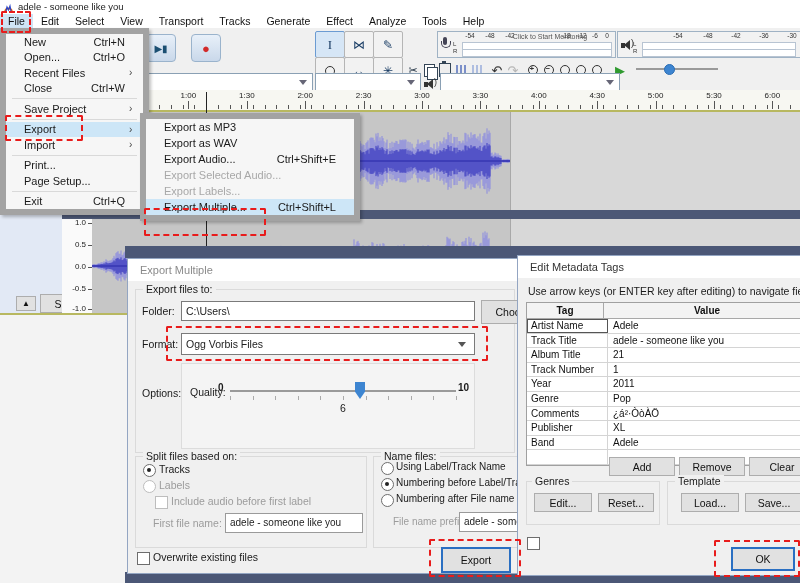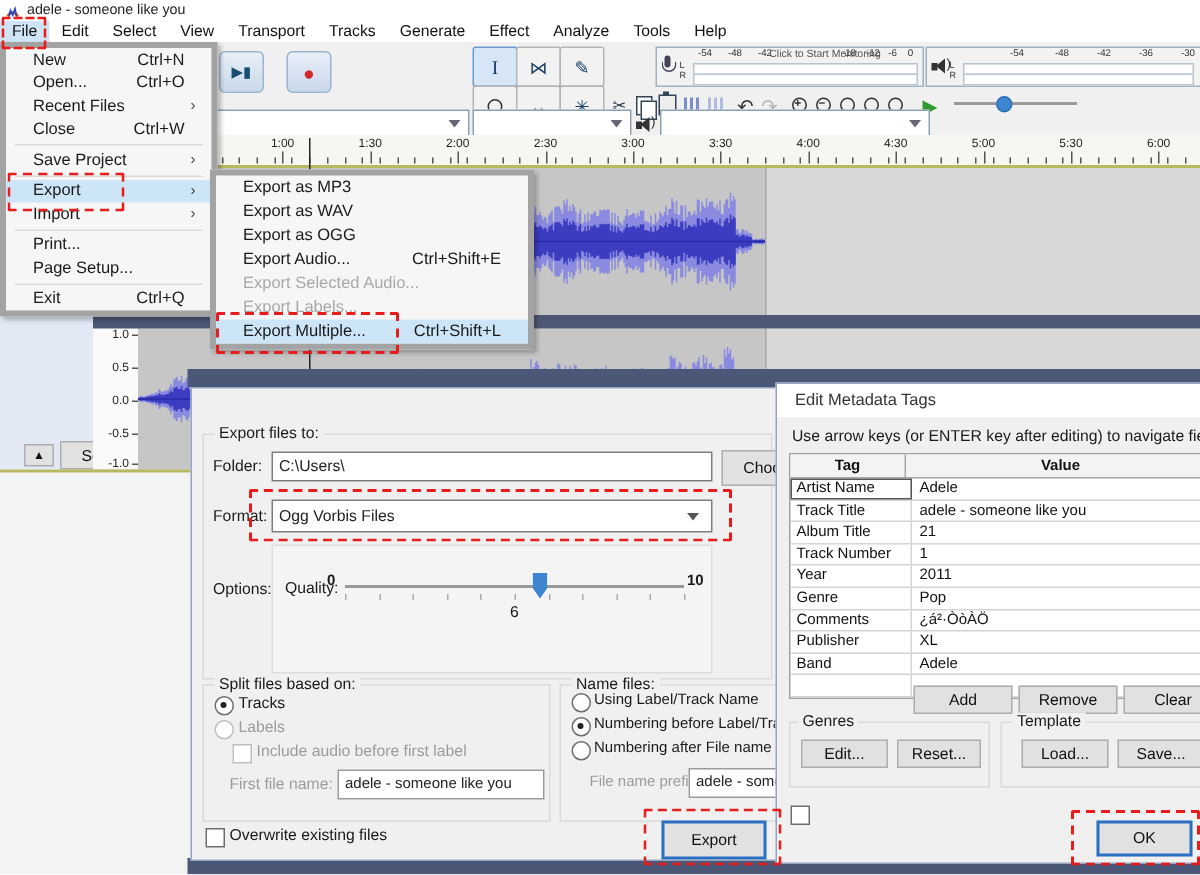--- a/index.html
+++ b/index.html
@@ -43,21 +43,21 @@
   .mic::before{content:'';position:absolute;left:3px;top:0;width:4px;height:8px;background:#445;border-radius:2px;}
   .mic::after{content:'';position:absolute;left:1px;top:4px;width:8px;height:6px;border:1px solid #445;
     border-top:none;border-radius:0 0 5px 5px;}
   
   #ruler{left:92px;top:90px;width:708px;height:20px;background:#f7f7f2;border-bottom:1px solid #1d4ed8;}
   .rlabel{position:absolute;top:1px;font-size:8px;color:#222;transform:translateX(-50%);}
   .rtick{position:absolute;background:#555;width:1px;}
   .vlabel{position:absolute;font-size:8px;color:#222;right:6px;}
   .vtick{position:absolute;right:0;width:4px;height:1px;background:#555;}
   
-  .menu{background:#f6f6f6;border:4px solid #a3a3a3;box-shadow:2px 2px 3px rgba(0,0,0,0.25);z-index:60;}
+  .menu{background:#f6f6f6;border:6px solid #a3a3a3;box-shadow:2px 2px 3px rgba(0,0,0,0.25);z-index:60;}
   .menu-item{position:relative;display:flex;align-items:center;font-size:11px;color:#1a1a1a;padding-left:18px;padding-right:5px;}
   .menu-item .lab{flex:1;}
   .menu-item .sc{color:#1a1a1a;margin-right:4px;}
   .menu-item .arr{width:9px;color:#444;font-size:10px;}
   .menu-item.disabled{color:#a8a8a8;}
   .menu-item.hl{background:#cde6f7;}
   .menu-sep{border-top:1px solid #d9d9d9;margin:2px 6px;}
   
   .dialog{background:#f0f0f0;border:1px solid #93a5c2;}
   .dlg-title{position:absolute;left:0;top:0;right:0;height:22px;background:#fff;font-size:11px;line-height:22px;padding-left:12px;}
@@ -384,20 +384,21 @@
   <div class="abs" style="left:92px;top:110px;width:708px;height:2px;background:#b8b860;z-index:3"></div>
   <div class="abs" style="left:0;top:313px;width:800px;height:2px;background:#b8b860;z-index:3"></div>
   <div class="abs" style="left:206px;top:92px;width:1px;height:221px;background:#222;z-index:4"></div>
 
   <div class="abs" style="left:0;top:315px;width:800px;height:268px;background:#f3f3f3"></div>
 
   <div class="abs" style="left:125px;top:246px;width:675px;height:12px;background:#4b5776;z-index:38"></div>
   <div class="abs" style="left:125px;top:572px;width:675px;height:11px;background:#4b5776;z-index:38"></div>
 
   <div class="abs dialog" style="left:127px;top:258px;width:440px;height:314px;z-index:40">
+    <div class="dlg-title" style="color:#8a8a8a">Export Multiple</div>
 
     <div class="grp" style="left:7px;top:30px;width:378px;height:162px"></div>
     <span class="grp-label" style="left:15px;top:24px">Export files to:</span>
 
     <span class="lbl" style="left:14px;top:46px">Folder:</span>
     <div class="field" style="left:53px;top:42px;width:288px;height:18px">C:\Users\</div>
     <div class="wbtn" style="left:353px;top:41px;width:72px;height:22px">Choose...</div>
 
     <span class="lbl" style="left:14px;top:79px">Format:</span>
     <div class="field" style="left:53px;top:74px;width:288px;height:20px;line-height:20px;background:#fff">
@@ -575,24 +576,20 @@
   <div class="abs menu" style="left:140px;top:113px;width:208px" id="exportmenu">
       <div class="menu-item" style="height: 16px;">
         <span class="lab">Export as MP3</span>
         <span class="arr"></span>
       </div>
       <div class="menu-item" style="height: 16px;">
         <span class="lab">Export as WAV</span>
         <span class="arr"></span>
       </div>
       <div class="menu-item" style="height: 16px;">
-        <span class="lab">Export as OGG</span>
-        <span class="arr"></span>
-      </div>
-      <div class="menu-item" style="height: 16px;">
         <span class="lab">Export Audio...</span>
         <span class="sc">Ctrl+Shift+E</span>
         <span class="arr"></span>
       </div>
       <div class="menu-item disabled" style="height: 16px;">
         <span class="lab">Export Selected Audio...</span>
         <span class="arr"></span>
       </div>
       <div class="menu-item disabled" style="height: 16px;">
         <span class="lab">Export Labels...</span>

